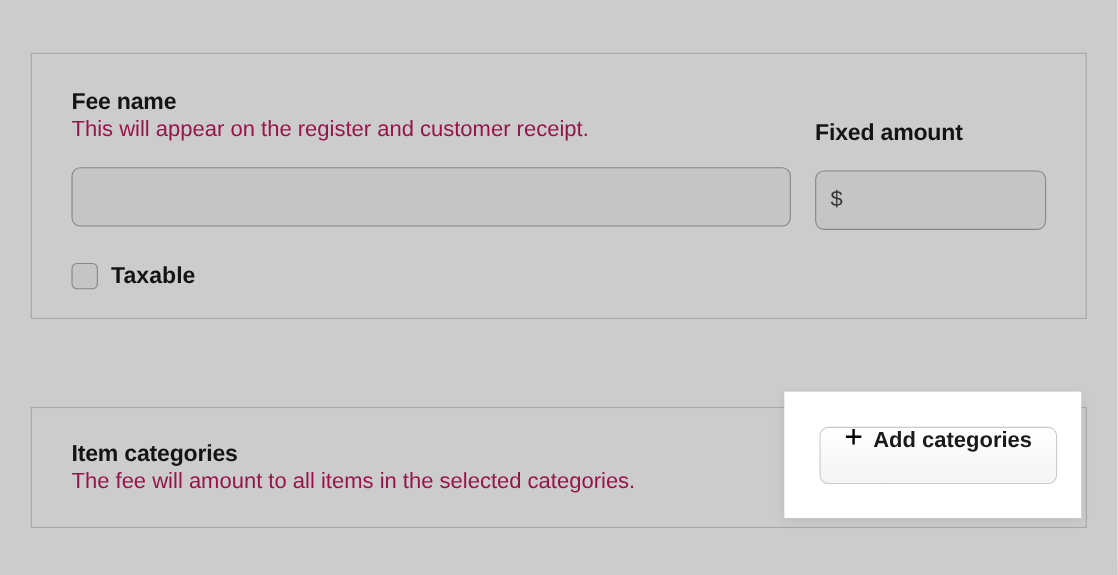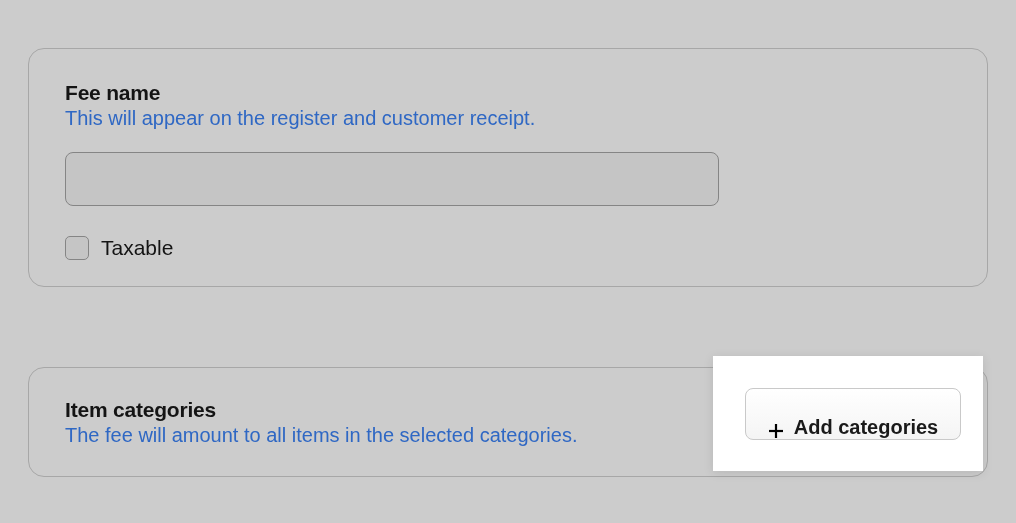--- a/index.html
+++ b/index.html
@@ -22,40 +22,40 @@
       pointer-events: none;
       z-index: 10;
     }
     .page {
       padding: 48px 28px 30px 28px;
       background: #fff;
     }
     .card {
       background: #fff;
       border: 1px solid #d1d1d1;
-      border-radius: 16px;
+      border-radius: 0;
     }
     .card-fee {
       padding: 32px 36px 26px 36px;
       margin-bottom: 80px;
     }
     .fee-grid {
       display: grid;
       grid-template-columns: 1fr 210px;
       column-gap: 22px;
     }
     .field-label {
       font-size: 21px;
       font-weight: 700;
       color: #1a1a1a;
       letter-spacing: -0.2px;
     }
     .field-help {
       font-size: 20px;
-      color: #3b82f6;
+      color: #be185d;
       margin-top: 2px;
     }
     .row-inputs {
       margin-top: 22px;
     }
     .text-input {
       width: 100%;
       height: 54px;
       border: 1px solid #a7a7a7;
       border-radius: 8px;
@@ -98,37 +98,37 @@
     .checkbox {
       display: inline-block;
       width: 24px;
       height: 24px;
       border: 1px solid #a7a7a7;
       border-radius: 5px;
       background: #f7f7f7;
     }
     .checkbox-label {
       font-size: 21px;
-      font-weight: 400;
+      font-weight: 700;
       color: #1a1a1a;
     }
     .card-categories {
       padding: 28px 36px 28px 36px;
       display: flex;
       align-items: center;
       justify-content: space-between;
       gap: 20px;
       margin-top: 40px;
     }
     .categories-text .field-label {
       font-size: 21px;
     }
     .btn-add {
       display: inline-flex;
-      align-items: flex-end;
+      align-items: flex-start;
       gap: 10px;
       height: 52px;
       padding: 0 22px;
       border: 1px solid #c9c9c9;
       border-radius: 8px;
       background: linear-gradient(#ffffff, #f4f4f4);
       font-size: 20px;
       font-weight: 600;
       color: #1a1a1a;
       cursor: pointer;
@@ -164,20 +164,27 @@
 <body>
 
 <div class="page">
   <div class="card card-fee">
     <div class="fee-grid">
       <div>
         <div class="field-label">Fee name</div>
         <div class="field-help">This will appear on the register and customer receipt.</div>
         <div class="row-inputs">
           <input class="text-input" type="text" value="" style="">
+        </div>
+      </div>
+      <div class="amount-col">
+        <div class="field-label">Fixed amount</div>
+        <div class="amount-input-wrap">
+          <span class="currency-prefix">$</span>
+          <input class="amount-input" type="text" value="" style="">
         </div>
       </div>
     </div>
     <div class="taxable-row">
       <span class="checkbox"></span>
       <span class="checkbox-label">Taxable</span>
     </div>
   </div>
 
   <div class="card card-categories">

